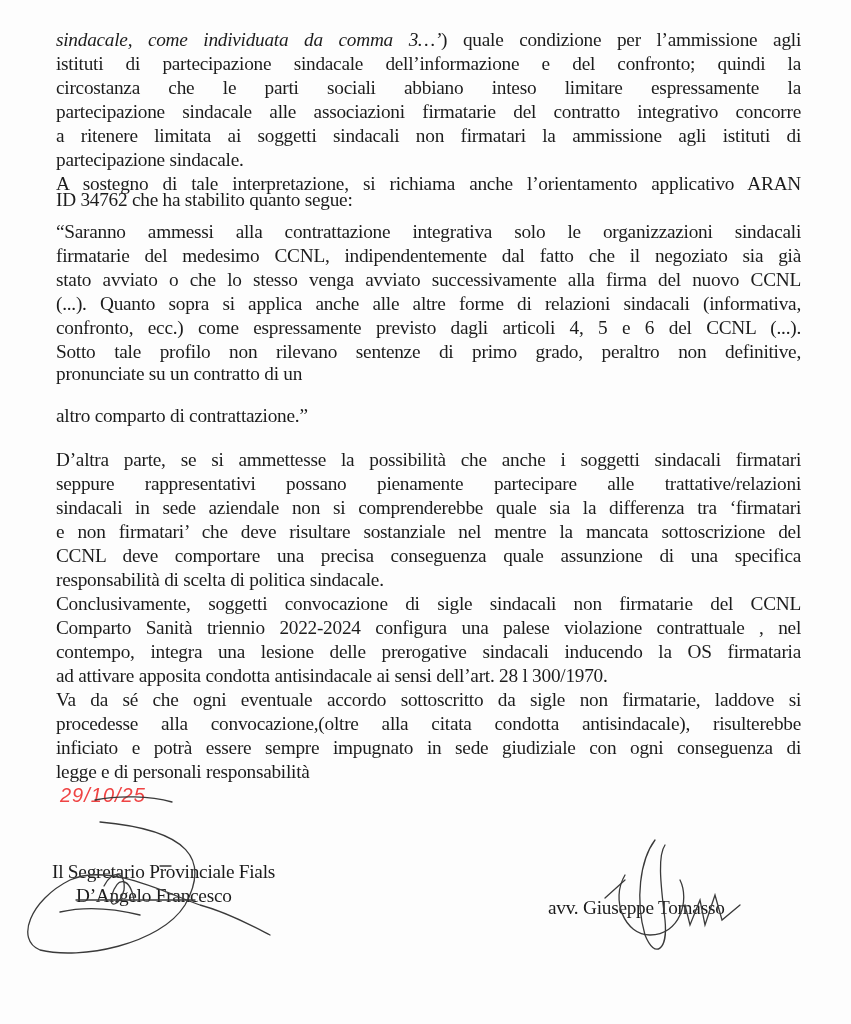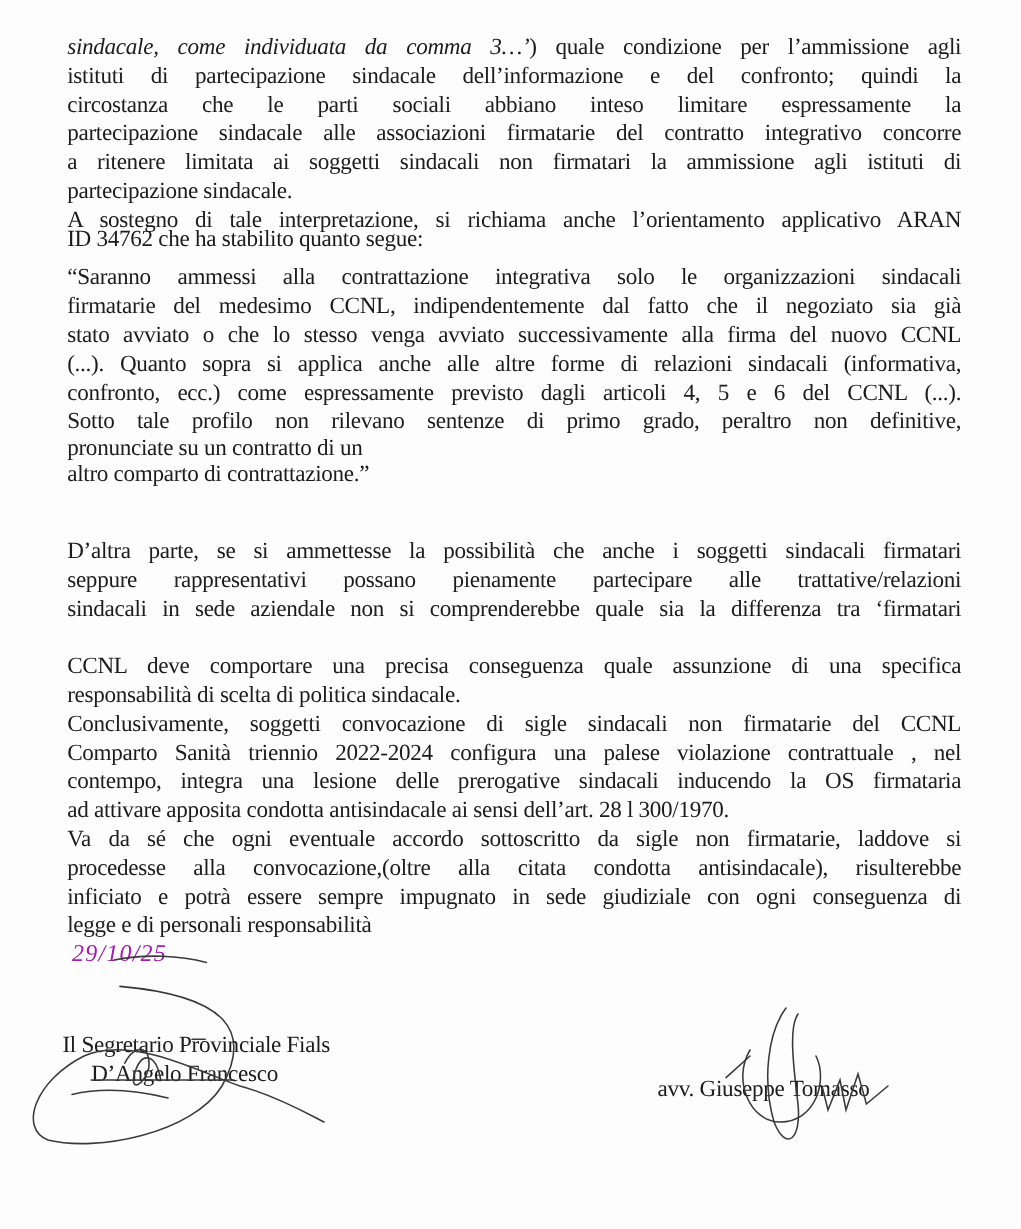--- a/index.html
+++ b/index.html
@@ -8,21 +8,21 @@
       font-family: "Liberation Serif", "DejaVu Serif", serif; color: #1c1c1c;
     }
     .page { position: absolute; left: 0; top: 0; width: 851px; height: 1024px; }
     .line {
       position: absolute; left: 56px; width: 745px; font-size: 19.3px; line-height: 23px;
       white-space: nowrap; letter-spacing: -0.25px;
     }
     .justify { text-align: justify; text-align-last: justify; white-space: normal; height: 23px; overflow: hidden; }
     .it { font-style: italic; }
     .handwritten {
-      position: absolute; font-family: Liberation Serif, serif; font-style: italic; color: #a21caf;
+      position: absolute; font-family: Liberation Sans, sans-serif; font-style: italic; color: #ef4444;
       font-size: 20px; letter-spacing: 1px;
     }
     svg.sig { position: absolute; left: 0; top: 0; pointer-events: none; }
   </style>
 </head>
 <body>
 
 <div class="page">
 
   <div class="line justify" style="top:28px"><span class="it">sindacale, come individuata da comma 3…’</span><span>) quale  condizione per l’ammissione agli</span></div>
@@ -34,25 +34,26 @@
 
   <div class="line justify" style="top:172px">A sostegno di tale interpretazione, si richiama anche l’orientamento applicativo ARAN</div>
   <div class="line" style="top:188px">ID 34762 che ha stabilito quanto segue:</div>
   <div class="line justify" style="top:220px">“Saranno ammessi alla contrattazione integrativa solo le organizzazioni sindacali</div>
   <div class="line justify" style="top:268px">stato avviato o che lo stesso venga avviato successivamente alla firma del nuovo CCNL</div>
   <div class="line justify" style="top:244px">firmatarie del medesimo CCNL, indipendentemente dal fatto che il negoziato sia già</div>
   <div class="line justify" style="top:292px">(...). Quanto sopra si applica anche alle altre forme di relazioni sindacali (informativa,</div>
   <div class="line justify" style="top:316px">confronto, ecc.) come espressamente previsto dagli articoli 4, 5 e 6 del CCNL (...).</div>
   <div class="line justify" style="top:340px">Sotto tale profilo non rilevano sentenze di primo grado, peraltro non definitive,</div>
   <div class="line" style="top:362px">pronunciate su un contratto di un</div>
-  <div class="line" style="top:384px">altro comparto di contrattazione.”</div>
+  <div class="line" style="top:404px">altro comparto di contrattazione.”</div>
 
   <div class="line justify" style="top:448px">D’altra parte, se si ammettesse la possibilità che anche i soggetti sindacali firmatari</div>
   <div class="line justify" style="top:472px">seppure rappresentativi possano pienamente partecipare   alle trattative/relazioni</div>
   <div class="line justify" style="top:496px">sindacali in sede aziendale non  si comprenderebbe quale sia la differenza tra ‘firmatari</div>
+  <div class="line justify" style="top:520px">e non firmatari’ che deve risultare sostanziale  nel mentre la mancata sottoscrizione del</div>
   <div class="line justify" style="top:544px">CCNL deve comportare una precisa conseguenza quale assunzione di una specifica</div>
   <div class="line" style="top:568px">responsabilità di scelta di politica sindacale.</div>
 
   <div class="line justify" style="top:592px">Conclusivamente,  soggetti convocazione di sigle sindacali non firmatarie del CCNL</div>
   <div class="line justify" style="top:616px">Comparto Sanità triennio 2022-2024 configura una palese  violazione contrattuale , nel</div>
   <div class="line justify" style="top:640px">contempo,  integra una lesione delle prerogative sindacali inducendo la OS firmataria</div>
   <div class="line" style="top:664px">ad attivare apposita condotta antisindacale ai sensi dell’art. 28 l 300/1970.</div>
 
   <div class="line justify" style="top:688px">Va da sé che ogni eventuale accordo sottoscritto da sigle non firmatarie, laddove si</div>
   <div class="line justify" style="top:712px">procedesse alla convocazione,(oltre alla citata condotta antisindacale),  risulterebbe</div>

